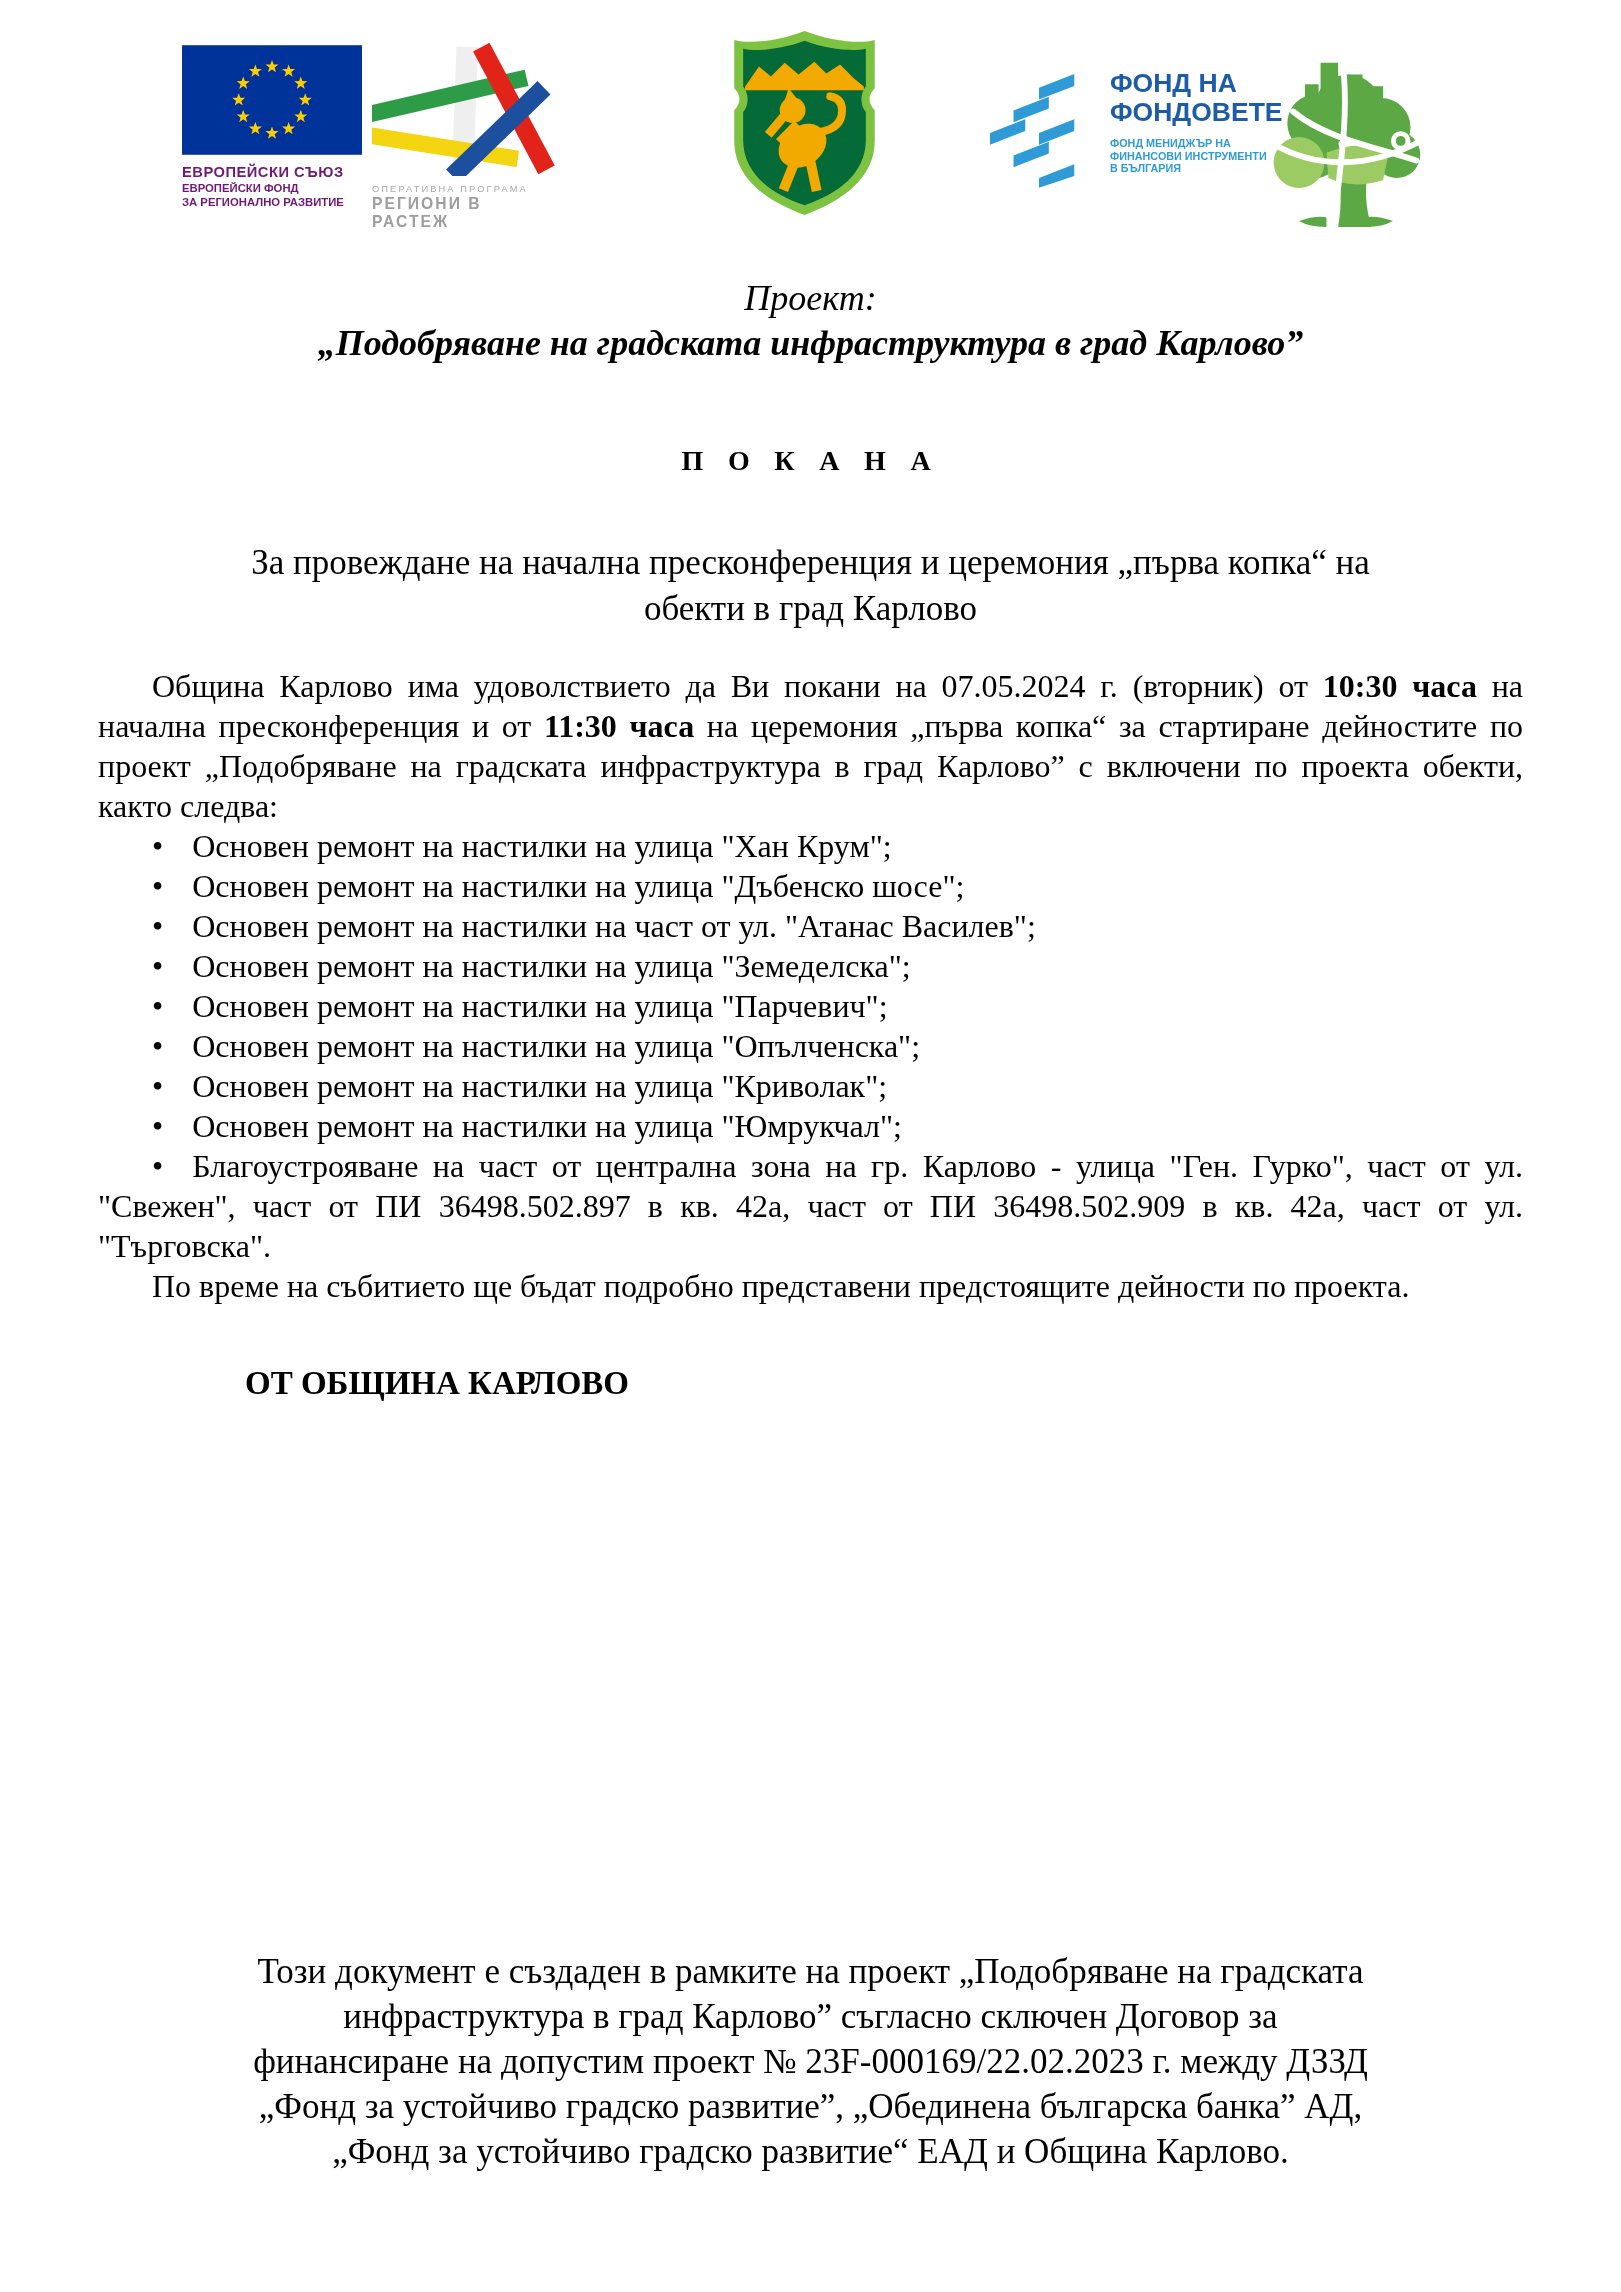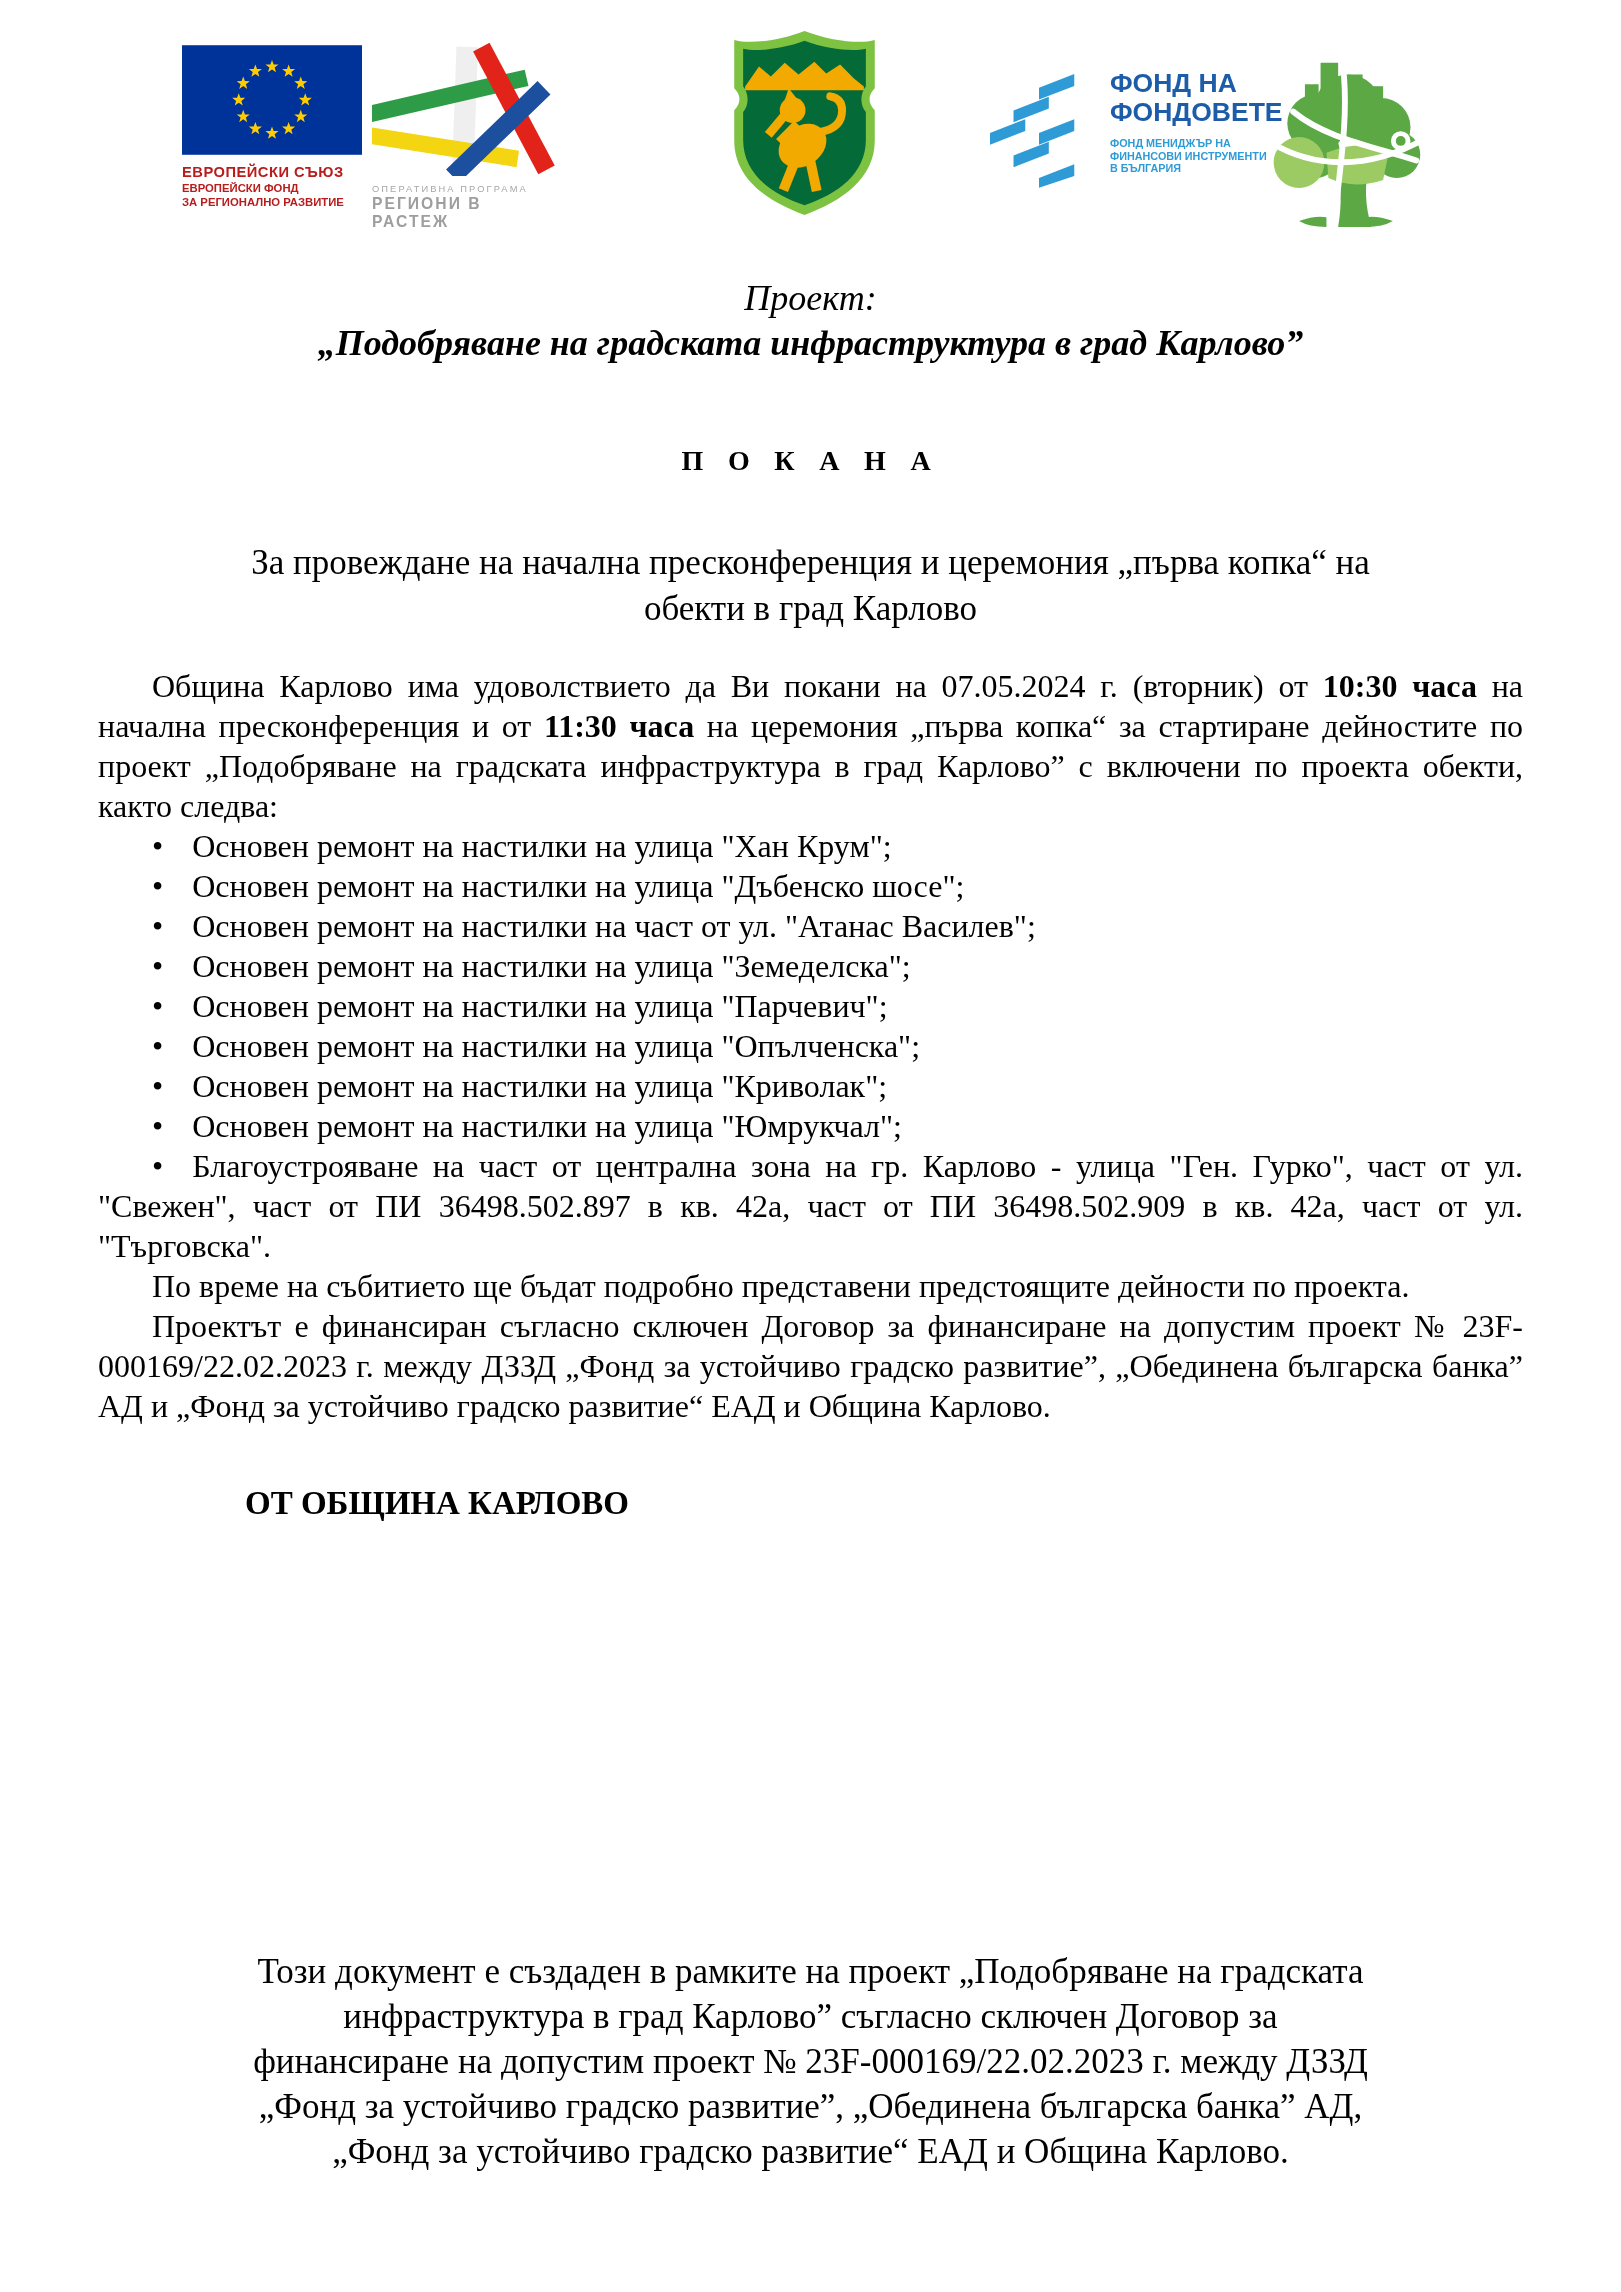--- a/index.html
+++ b/index.html
@@ -65,21 +65,21 @@
           <use href="#st" x="121.4" y="73"></use>
             <use href="#st" x="109" y="85.4"></use>
           <use href="#st" x="92" y="90"></use>
             <use href="#st" x="75" y="85.4"></use>
           <use href="#st" x="62.6" y="73"></use>
             <use href="#st" x="58" y="56"></use>
           <use href="#st" x="62.6" y="39"></use>
             <use href="#st" x="75" y="26.6"></use>
         </g>
       </svg>
-      <div class="eu-caption" style="color:#b91c1c;">
+      <div class="eu-caption" style="color:#701a75;">
         <div class="eu-line1">ЕВРОПЕЙСКИ СЪЮЗ</div>
         <div class="eu-line2">ЕВРОПЕЙСКИ ФОНД</div>
         <div class="eu-line3">ЗА РЕГИОНАЛНО РАЗВИТИЕ</div>
       </div>
     </div>
 
     <div class="logo logo-rig">
       <svg width="186" height="135" viewBox="0 0 190 138">
         <rect x="84" y="6" width="22" height="126" transform="rotate(2 95 70)" fill="#EFEFEF"></rect>
         <rect x="-8" y="48" width="168" height="17" transform="rotate(-13 76 56)" fill="#2E9C46"></rect>
@@ -184,21 +184,20 @@
       <div class="bullet-row"><span class="b-sp"></span><span>•</span><span class="b-gap"></span><span>Основен ремонт на настилки на част от ул. "Атанас Василев";</span></div>
       <div class="bullet-row"><span class="b-sp"></span><span>•</span><span class="b-gap"></span><span>Основен ремонт на настилки на улица "Земеделска";</span></div>
       <div class="bullet-row"><span class="b-sp"></span><span>•</span><span class="b-gap"></span><span>Основен ремонт на настилки на улица "Парчевич";</span></div>
       <div class="bullet-row"><span class="b-sp"></span><span>•</span><span class="b-gap"></span><span>Основен ремонт на настилки на улица "Опълченска";</span></div>
       <div class="bullet-row"><span class="b-sp"></span><span>•</span><span class="b-gap"></span><span>Основен ремонт на настилки на улица "Криволак";</span></div>
       <div class="bullet-row"><span class="b-sp"></span><span>•</span><span class="b-gap"></span><span>Основен ремонт на настилки на улица "Юмрукчал";</span></div>
 
       <p class="para bullet-para"><span class="b-sp"></span><span>•</span><span class="b-gap"></span><span>Благоустрояване на част от централна зона на гр. Карлово - улица "Ген. Гурко", част от ул. "Свежен", част от ПИ 36498.502.897 в кв. 42а, част от ПИ 36498.502.909 в кв. 42а, част от ул. "Търговска".</span></p>
 
       <p class="para">По време на събитието ще бъдат подробно представени предстоящите дейности по проекта.</p>
-      <p class="para">Проектът е финансиран съгласно сключен Договор за финансиране на допустим проект № 23F-000169/22.02.2023 г. между ДЗЗД „Фонд за устойчиво градско развитие”, „Обединена българска банка” АД и „Фонд за устойчиво градско развитие“ ЕАД и Община Карлово.</p>
 
       <p class="signature">ОТ ОБЩИНА КАРЛОВО</p>
     </div>
   </div>
 
   <div class="footer">
     <div>Този документ е създаден в рамките на проект „Подобряване на градската</div>
     <div>инфраструктура в град Карлово” съгласно сключен Договор за</div>
     <div>финансиране на допустим проект № 23F-000169/22.02.2023 г. между ДЗЗД</div>
     <div>„Фонд за устойчиво градско развитие”, „Обединена българска банка” АД,</div>

